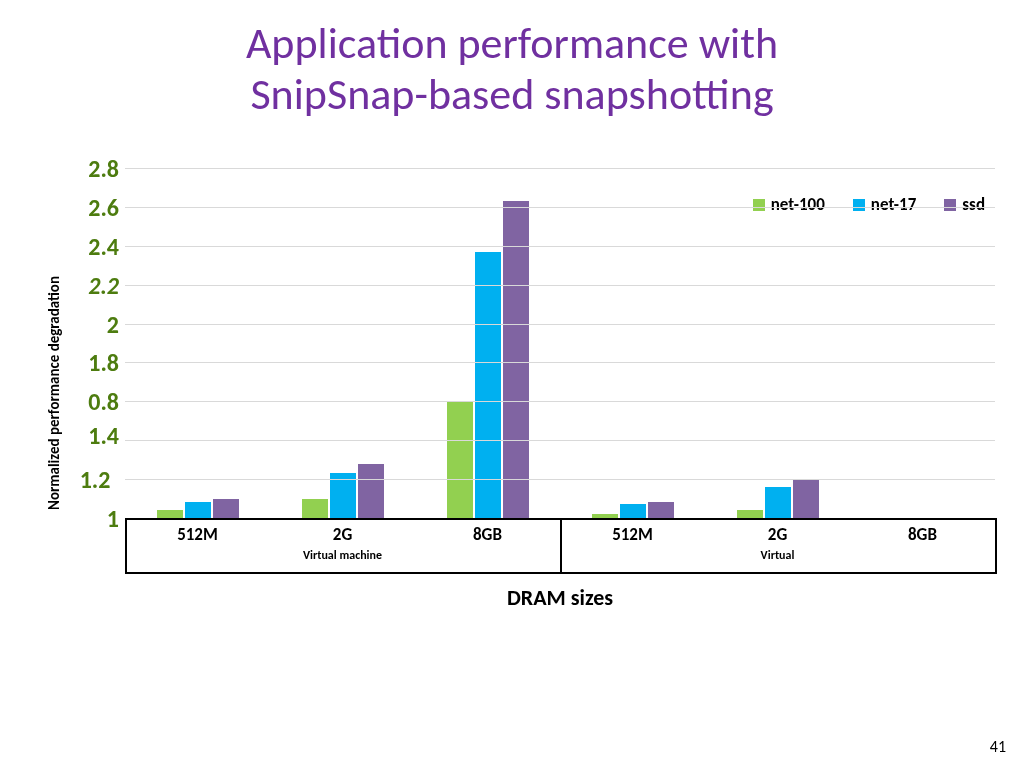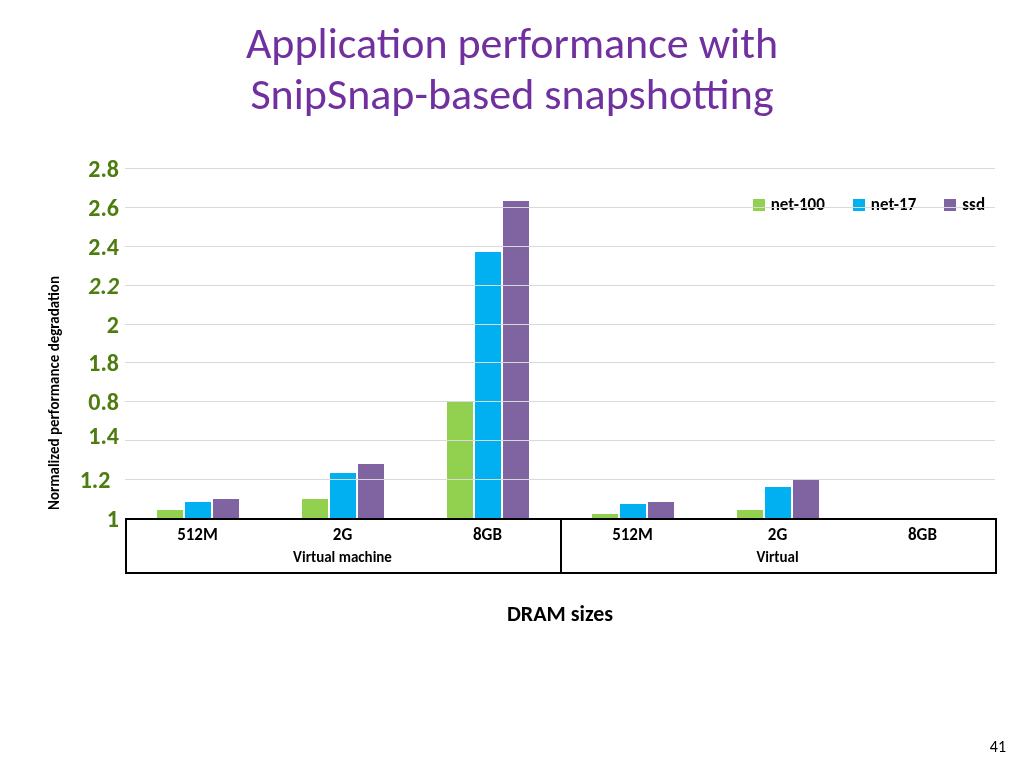--- a/index.html
+++ b/index.html
@@ -123,21 +123,21 @@
   }
   .cat-label {
     position: absolute;
     font-size: 17px;
     font-weight: 700;
     text-align: center;
     transform: translateX(-50%);
   }
   .group-label {
     position: absolute;
-    font-size: 15px;
+    font-size: 12px;
     font-weight: 700;
     text-align: right;
     transform: translateX(-50%);
   }
   .xlabel {
     position: absolute;
     font-size: 22px;
     font-weight: 700;
     text-align: center;
     width: 100%;
@@ -217,17 +217,17 @@
         <div class="cat-label" style="left: 867.5px; top: 356px;">8GB</div>
       </div>
 
     <div id="group-layer">
         <div class="group-border" style="left: 70px; top: 350px; width: 433px;"></div>
         <div class="group-label" style="left: 287.5px; top: 380px;">Virtual machine</div>
         <div class="group-border" style="left: 505px; top: 350px; width: 433px;"></div>
         <div class="group-label" style="left: 722.5px; top: 380px;">Virtual</div>
       </div>
 
-    <div class="xlabel" style="left:70px; width:870px; top:432px;">DRAM sizes</div>
+    <div class="xlabel" style="left:70px; width:870px; top:416px;">DRAM sizes</div>
   </div>
 
   <div class="pagenum">41</div>
 </div>
 
 </body></html>

